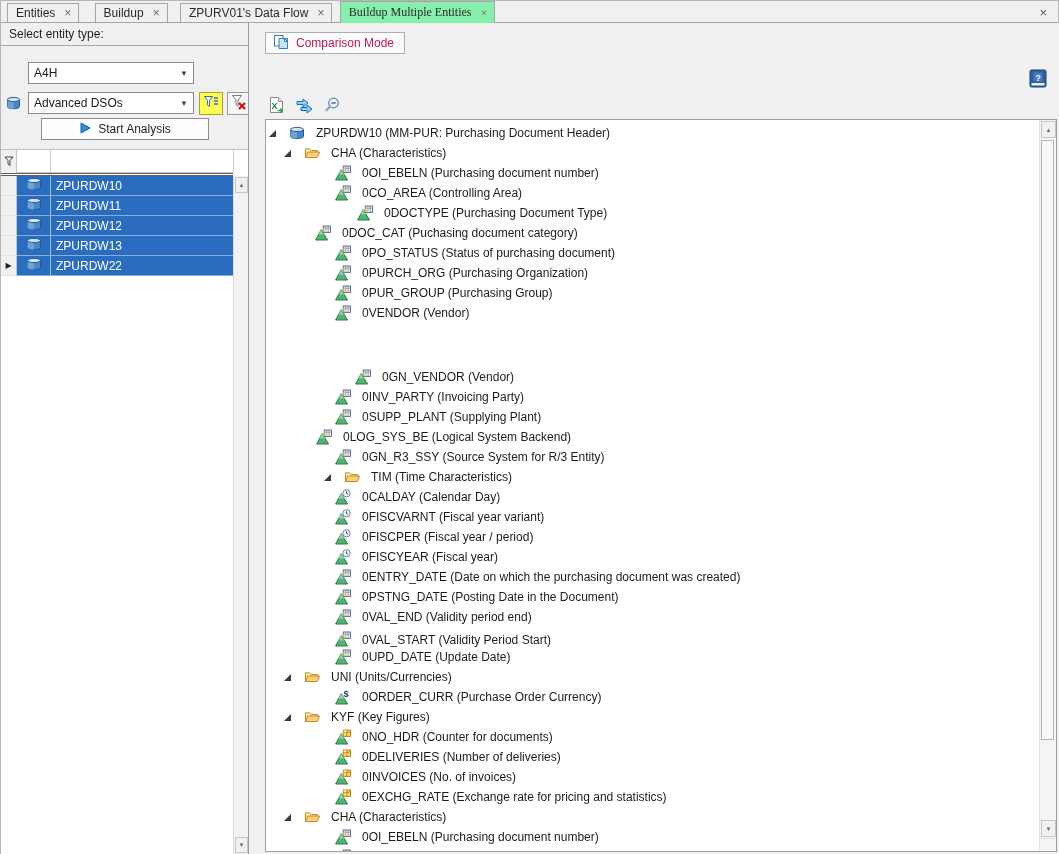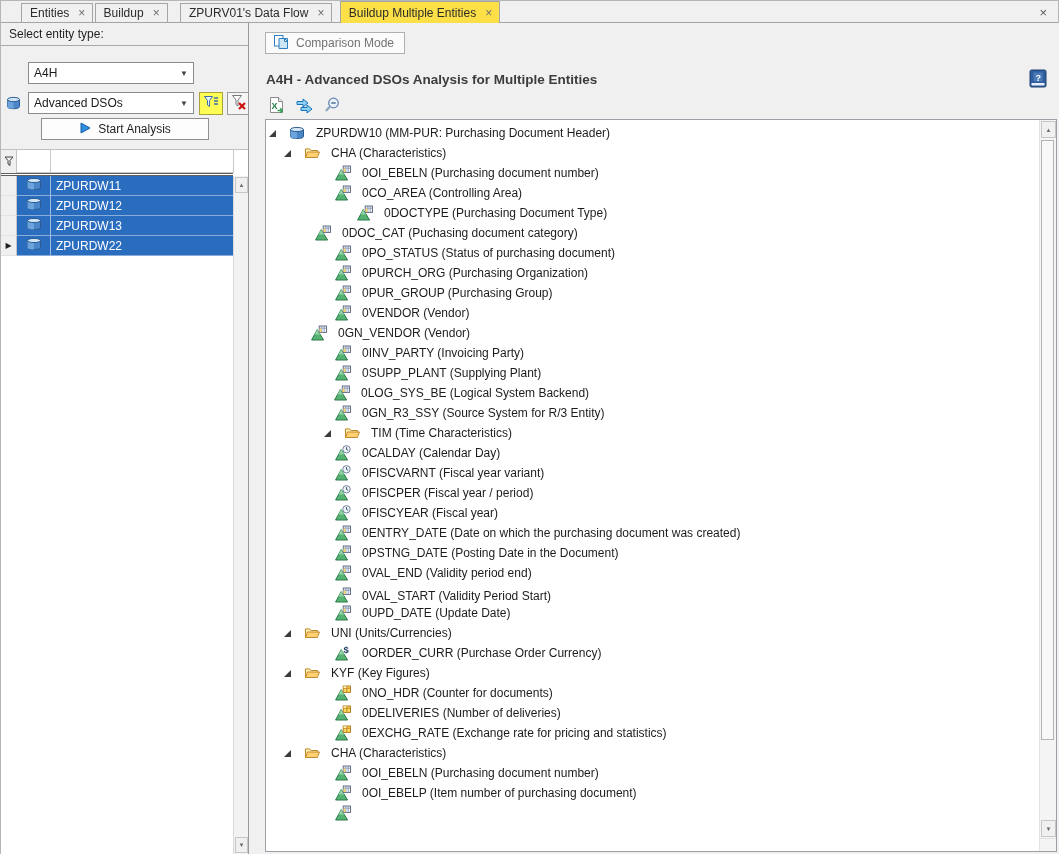--- a/index.html
+++ b/index.html
@@ -17,21 +17,21 @@
   
   .tabbar { position:absolute; top:0; left:0; width:100%; height:22px; background:#f0f0f0; }
   .tabbar-line { position:absolute; top:21px; left:0; width:100%; height:1px; background:#a5a5a5; }
   .tab {
     position:absolute; top:2px; height:19px;
     display:flex; align-items:center; gap:9px;
     padding:0 7px 0 8px;
     background:#f0f0f0; border:1px solid #a5a5a5; border-bottom:none;
     color:#2b2b2b; white-space:nowrap; z-index:1;
   }
-  .tab.active { top:0; height:22px; background:#fde047; z-index:3; }
+  .tab.active { top:0; height:22px; background:#86efac; z-index:3;font-family:Liberation Serif, serif; }
   .tab .tab-close { color:#6e6e6e; font-size:12px; line-height:1; cursor:default; }
   .win-close { position:absolute; top:4px; right:11px; color:#5a5a5a; font-size:13px; z-index:2; }
 
   
   .sidebar { position:absolute; top:22px; left:0; width:248px; height:832px; background:#f0f0f0; border-right:1px solid #9a9a9a; }
   .sb-title { height:23px; line-height:22px; padding-left:8px; border-bottom:1px solid #a8a8a8; color:#1f1f1f; }
   .combo {
     position:absolute; width:166px; height:22px; background:#fff;
     border:1px solid #8a8a8a; display:flex; align-items:center; padding:0 5px;
   }
@@ -63,21 +63,21 @@
   .el-scroll { position:absolute; right:0; top:26px; bottom:0; width:15px; background:#f2f2f2; border-left:1px solid #dadada; }
   .sc-btn { position:absolute; left:1px; width:13px; height:16px; background:#f0f0f0; border:1px solid #c6c6c6; color:#6a6a6a; font-size:6px; display:flex; align-items:center; justify-content:center; }
   .el-scroll .up { top:1px; }
   .el-scroll .dn { bottom:2px; }
 
   
   .main { position:absolute; top:22px; left:248px; width:811px; height:832px; background:#f0f0f0; }
   .cmp-btn {
     position:absolute; left:16px; top:9px; height:22px; padding:0 10px 0 7px;
     border:1px solid #b0b0b0; background:#fbfbfb;
-    display:flex; align-items:center; gap:7px; color:#737373;
+    display:flex; align-items:center; gap:7px; color:#be185d;
   }
   .main-title { position:absolute; left:17px; top:49px; font-size:13.5px; font-weight:bold; color:#3c3c3c; }
   .help-btn { position:absolute; left:780px; top:46px; width:18px; height:19px; }
   .toolbar { position:absolute; left:18px; top:73px; display:flex; gap:9px; }
   .tb-icon { width:19px; height:19px; display:flex; align-items:center; justify-content:center; }
 
   
   .tree-panel { position:absolute; left:16px; top:96px; width:792px; height:733px; background:#fff; border:1px solid #9aa0a6; overflow:hidden; }
   .tree-rows { position:absolute; left:0; top:0; right:17px; bottom:0; overflow:hidden; padding-top:3px; }
   .tree-row { display:flex; align-items:center; height:20px; white-space:nowrap;gap:6px; }
@@ -92,21 +92,21 @@
   .tree-bottom-strip { position:absolute; left:0; right:0; bottom:0; height:13px; background:#f4f4f4; border-top:1px solid #e2e2e2;}
 </style>
 </head>
 <body>
 
 <div class="window">
 
   <div class="tabbar">
     <div class="tabbar-line"></div>
     <div id="tabs-container">
-        <div class="tab" style="left: 20px;">
+        <div class="tab" style="left: 6px;">
           <span>Entities</span>
           <span class="tab-close">×</span>
         </div>
         <div class="tab" style="left: 93.6px;">
           <span>Buildup</span>
           <span class="tab-close">×</span>
         </div>
         <div class="tab" style="left: 179px;">
           <span>ZPURV01's Data Flow</span>
           <span class="tab-close">×</span>
@@ -181,20 +181,31 @@
       <div id="entity-rows">
           <div class="erow">
             <div class="sel"></div>
             <div class="icell">
               <span><svg width="16" height="16" viewBox="0 0 16 16">
                   <path d="M1.5 4.5 v7 c0 1.4 2.9 2 6.5 2 s6.5 -.6 6.5 -2 v-7" fill="#4a86c8" stroke="#2a5a8e"></path>
                   <path d="M1.5 4.5 v7 c0 1.4 2.9 2 6.5 2 v-7" fill="#6ba3dc" stroke="none"></path>
                   <ellipse cx="8" cy="4.5" rx="6.5" ry="2.1" fill="#cfe4f7" stroke="#2a5a8e"></ellipse>
                 </svg></span>
             </div>
+            <div class="ncell">ZPURDW10</div>
+          </div>
+          <div class="erow">
+            <div class="sel"></div>
+            <div class="icell">
+              <span><svg width="16" height="16" viewBox="0 0 16 16">
+                  <path d="M1.5 4.5 v7 c0 1.4 2.9 2 6.5 2 s6.5 -.6 6.5 -2 v-7" fill="#4a86c8" stroke="#2a5a8e"></path>
+                  <path d="M1.5 4.5 v7 c0 1.4 2.9 2 6.5 2 v-7" fill="#6ba3dc" stroke="none"></path>
+                  <ellipse cx="8" cy="4.5" rx="6.5" ry="2.1" fill="#cfe4f7" stroke="#2a5a8e"></ellipse>
+                </svg></span>
+            </div>
             <div class="ncell">ZPURDW11</div>
           </div>
           <div class="erow">
             <div class="sel"></div>
             <div class="icell">
               <span><svg width="16" height="16" viewBox="0 0 16 16">
                   <path d="M1.5 4.5 v7 c0 1.4 2.9 2 6.5 2 s6.5 -.6 6.5 -2 v-7" fill="#4a86c8" stroke="#2a5a8e"></path>
                   <path d="M1.5 4.5 v7 c0 1.4 2.9 2 6.5 2 v-7" fill="#6ba3dc" stroke="none"></path>
                   <ellipse cx="8" cy="4.5" rx="6.5" ry="2.1" fill="#cfe4f7" stroke="#2a5a8e"></ellipse>
                 </svg></span>
@@ -239,21 +250,20 @@
       <span>
         <svg width="16" height="16" viewBox="0 0 16 16">
           <rect x="1.5" y="1.5" width="8.5" height="10.5" fill="#ffffff" stroke="#2f7fc0"></rect>
           <path d="M6 4.5 h8.5 v10 h-8.5 z" fill="#cde6f7" stroke="#2f7fc0"></path>
           <path d="M11.5 4.5 l3 3 h-3 z" fill="#ffffff" stroke="#2f7fc0"></path>
         </svg>
       </span>
       <span>Comparison Mode</span>
     </div>
 
-    <div class="main-title">A4H - Advanced DSOs Analysis for Multiple Entities</div>
 
     <span class="help-btn">
       <svg width="18" height="19" viewBox="0 0 18 19">
         <rect x="1" y="1" width="16" height="17" rx="1.5" fill="#2f5f9e" stroke="#1d3f6e"></rect>
         <rect x="4.5" y="3.5" width="9" height="9" fill="#4a7ab8"></rect>
         <text x="6.5" y="11.5" font-size="9" font-weight="bold" fill="#ffffff" font-family="Liberation Sans, sans-serif">?</text>
         <rect x="2.5" y="14" width="13" height="2.5" fill="#e8eef6"></rect>
       </svg>
     </span>
 
@@ -417,21 +427,21 @@
                 <path d="M6.2 4.6 L12.6 15 H0.6 Z" fill="#56b273" stroke="#2a7a46"></path>
                 <path d="M6.2 4.6 L3.4 9.5 L9.3 9.5 Z" fill="#8fd2a4" stroke="none"></path>
                 <rect x="8.2" y="1" width="7.3" height="6.4" fill="#f2f6fc" stroke="#55617a" stroke-width=".9"></rect>
                 <path d="M8.2 3.2 h7.3" stroke="#7f8db0" stroke-width=".8"></path>
                 <path d="M10.8 1 v6.4 M13.2 1 v6.4" stroke="#7f8db0" stroke-width=".8"></path>
                 <rect x="8.6" y="3.6" width="1.9" height="3.4" fill="#ffd75e"></rect>
               </svg>
             </span>
             <span class="tlabel">0VENDOR (Vendor)</span>
           </div>
-          <div class="tree-row" style="padding-left: 24px;">
+          <div class="tree-row" style="padding-left: 68px; margin-top: 44px;">
             <span class="exp-slot"></span>
             <span class="ticon">
               <svg width="16" height="16" viewBox="0 0 16 16">
                 <path d="M6.2 4.6 L12.6 15 H0.6 Z" fill="#56b273" stroke="#2a7a46"></path>
                 <path d="M6.2 4.6 L3.4 9.5 L9.3 9.5 Z" fill="#8fd2a4" stroke="none"></path>
                 <rect x="8.2" y="1" width="7.3" height="6.4" fill="#f2f6fc" stroke="#55617a" stroke-width=".9"></rect>
                 <path d="M8.2 3.2 h7.3" stroke="#7f8db0" stroke-width=".8"></path>
                 <path d="M10.8 1 v6.4 M13.2 1 v6.4" stroke="#7f8db0" stroke-width=".8"></path>
                 <rect x="8.6" y="3.6" width="1.9" height="3.4" fill="#ffd75e"></rect>
               </svg>
@@ -459,21 +469,21 @@
                 <path d="M6.2 4.6 L12.6 15 H0.6 Z" fill="#56b273" stroke="#2a7a46"></path>
                 <path d="M6.2 4.6 L3.4 9.5 L9.3 9.5 Z" fill="#8fd2a4" stroke="none"></path>
                 <rect x="8.2" y="1" width="7.3" height="6.4" fill="#f2f6fc" stroke="#55617a" stroke-width=".9"></rect>
                 <path d="M8.2 3.2 h7.3" stroke="#7f8db0" stroke-width=".8"></path>
                 <path d="M10.8 1 v6.4 M13.2 1 v6.4" stroke="#7f8db0" stroke-width=".8"></path>
                 <rect x="8.6" y="3.6" width="1.9" height="3.4" fill="#ffd75e"></rect>
               </svg>
             </span>
             <span class="tlabel">0SUPP_PLANT (Supplying Plant)</span>
           </div>
-          <div class="tree-row" style="padding-left: 29px; margin-left: 18px;">
+          <div class="tree-row" style="padding-left: 29px;">
             <span class="exp-slot"></span>
             <span class="ticon">
               <svg width="16" height="16" viewBox="0 0 16 16">
                 <path d="M6.2 4.6 L12.6 15 H0.6 Z" fill="#56b273" stroke="#2a7a46"></path>
                 <path d="M6.2 4.6 L3.4 9.5 L9.3 9.5 Z" fill="#8fd2a4" stroke="none"></path>
                 <rect x="8.2" y="1" width="7.3" height="6.4" fill="#f2f6fc" stroke="#55617a" stroke-width=".9"></rect>
                 <path d="M8.2 3.2 h7.3" stroke="#7f8db0" stroke-width=".8"></path>
                 <path d="M10.8 1 v6.4 M13.2 1 v6.4" stroke="#7f8db0" stroke-width=".8"></path>
                 <rect x="8.6" y="3.6" width="1.9" height="3.4" fill="#ffd75e"></rect>
               </svg>
@@ -685,20 +695,34 @@
               <svg width="16" height="16" viewBox="0 0 16 16">
                 <path d="M6.2 4.6 L12.6 15 H0.6 Z" fill="#56b273" stroke="#2a7a46"></path>
                 <path d="M6.2 4.6 L3.4 9.5 L9.3 9.5 Z" fill="#8fd2a4" stroke="none"></path>
                 <rect x="8.2" y="1" width="7.3" height="6.4" fill="#ffd75e" stroke="#b07818" stroke-width=".9"></rect>
                 <path d="M8.2 3.2 h7.3" stroke="#b07818" stroke-width=".8"></path>
                 <path d="M11.8 1 v6.4" stroke="#b07818" stroke-width=".8"></path>
                 <rect x="8.6" y="1.4" width="2.8" height="1.5" fill="#fff3c9"></rect>
               </svg>
             </span>
             <span class="tlabel">0DELIVERIES (Number of deliveries)</span>
+          </div>
+          <div class="tree-row" style="padding-left: 48px;">
+            <span class="exp-slot"></span>
+            <span class="ticon">
+              <svg width="16" height="16" viewBox="0 0 16 16">
+                <path d="M6.2 4.6 L12.6 15 H0.6 Z" fill="#56b273" stroke="#2a7a46"></path>
+                <path d="M6.2 4.6 L3.4 9.5 L9.3 9.5 Z" fill="#8fd2a4" stroke="none"></path>
+                <rect x="8.2" y="1" width="7.3" height="6.4" fill="#ffd75e" stroke="#b07818" stroke-width=".9"></rect>
+                <path d="M8.2 3.2 h7.3" stroke="#b07818" stroke-width=".8"></path>
+                <path d="M11.8 1 v6.4" stroke="#b07818" stroke-width=".8"></path>
+                <rect x="8.6" y="1.4" width="2.8" height="1.5" fill="#fff3c9"></rect>
+              </svg>
+            </span>
+            <span class="tlabel">0INVOICES (No. of invoices)</span>
           </div>
           <div class="tree-row" style="padding-left: 48px;">
             <span class="exp-slot"></span>
             <span class="ticon">
               <svg width="16" height="16" viewBox="0 0 16 16">
                 <path d="M6.2 4.6 L12.6 15 H0.6 Z" fill="#56b273" stroke="#2a7a46"></path>
                 <path d="M6.2 4.6 L3.4 9.5 L9.3 9.5 Z" fill="#8fd2a4" stroke="none"></path>
                 <rect x="8.2" y="1" width="7.3" height="6.4" fill="#ffd75e" stroke="#b07818" stroke-width=".9"></rect>
                 <path d="M8.2 3.2 h7.3" stroke="#b07818" stroke-width=".8"></path>
                 <path d="M11.8 1 v6.4" stroke="#b07818" stroke-width=".8"></path>

